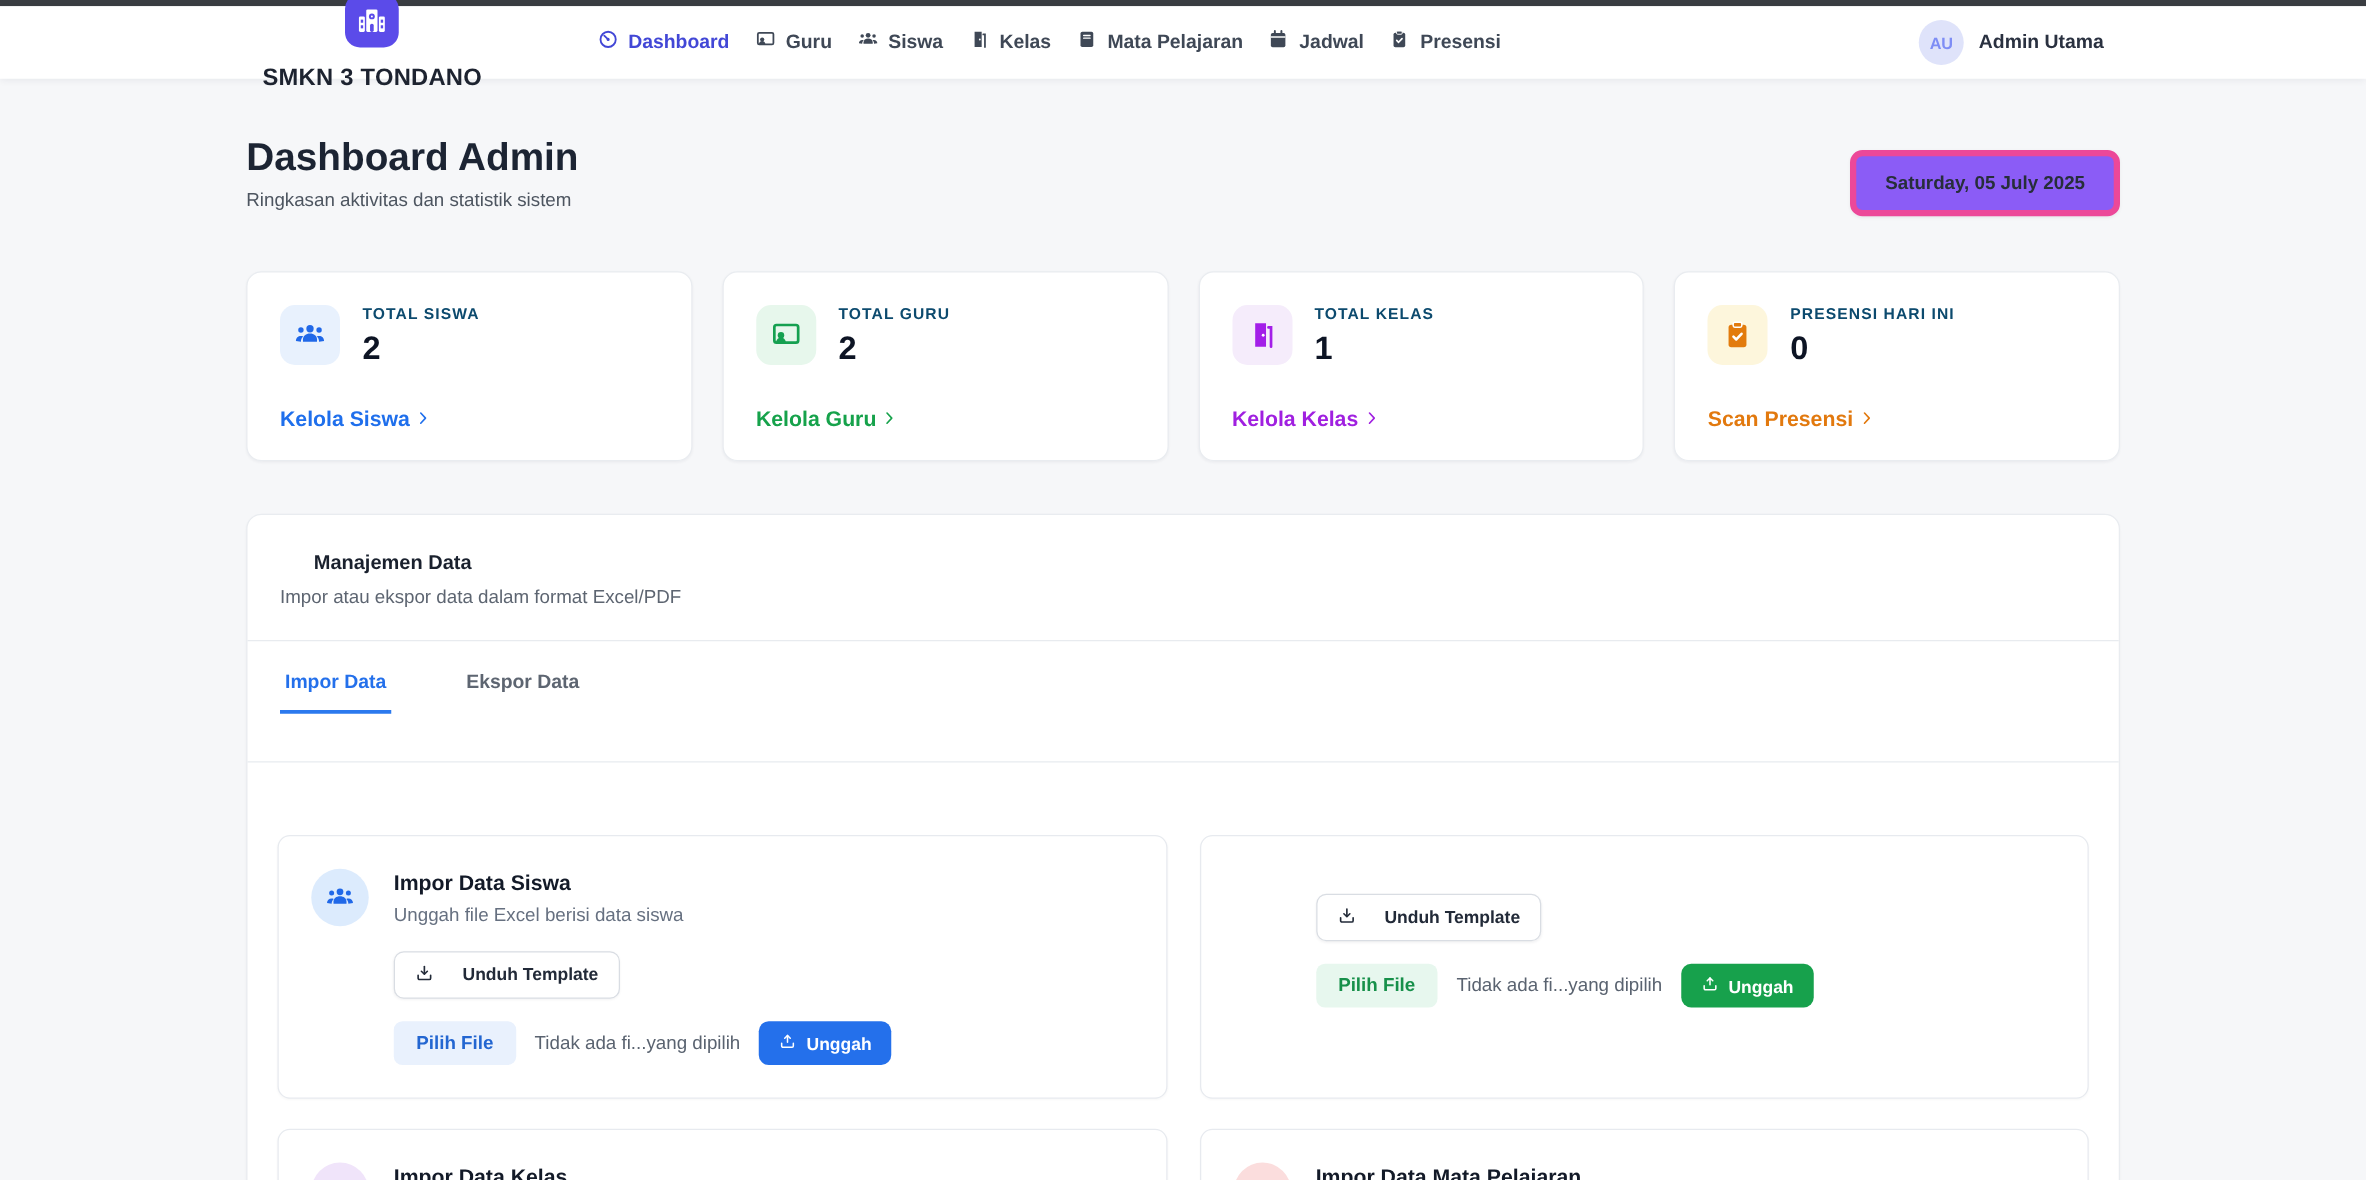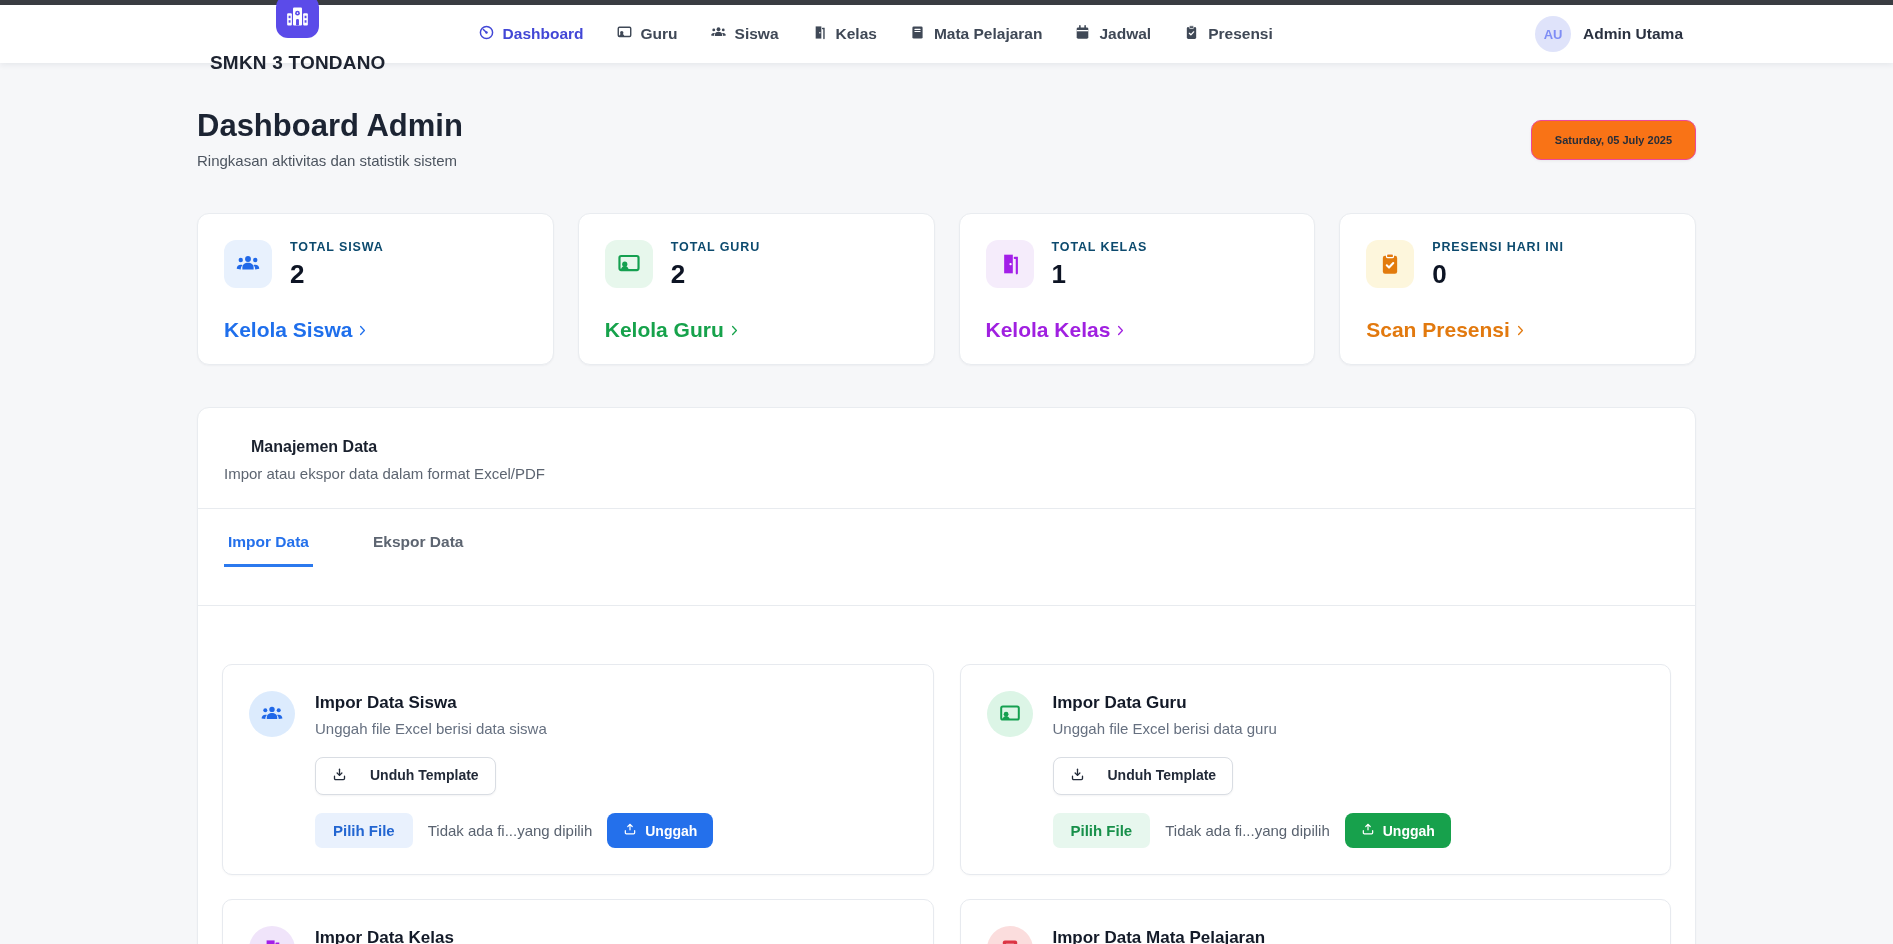--- a/index.html
+++ b/index.html
@@ -10,49 +10,49 @@
 
   
   .navbar { height:58px; background:#fff; display:flex; align-items:center;
             padding:0 210px; box-shadow:0 2px 6px rgba(20,30,50,.07); position:relative; z-index:5; }
   .brand { display:flex; align-items:center; gap:14px; cursor:pointer;flex-direction:column; }
   .brand-logo { width:43px; height:43px; border-radius:12px; background:#5b4be9;
                 display:flex; align-items:center; justify-content:center; }
   .brand-logo svg { width:27px; height:27px; }
   .brand-name { font-size:19px; font-weight:800; color:#1d2330; letter-spacing:.2px; }
 
-  .nav-list { display:flex; align-items:flex-end; gap:32px; margin-left:92px; }
+  .nav-list { display:flex; align-items:flex-end; gap:20px; margin-left:92px; }
   .nav-link { display:flex; align-items:center; gap:8px; font-size:15.5px; font-weight:600;
               color:#3f4856; text-decoration:none; cursor:pointer; }
   .nav-link svg { width:17px; height:17px; }
   .nav-link.active { color:#4247d6; }
 
   .user-box { margin-left:auto; display:flex; align-items:center; gap:12px; cursor:pointer; }
   .avatar { width:36px; height:36px; border-radius:50%; background:#dfe3fa; color:#7e8df5;
             font-size:13px; font-weight:700; display:flex; align-items:center; justify-content:center; }
   .user-name { font-size:15.5px; font-weight:700; color:#2a3140; }
 
   
   .main { padding:33px 197px 0; }
   .header-row { display:flex; justify-content:space-between; align-items:flex-start;margin-top:12px; }
   .page-title { font-size:31px; font-weight:800; color:#1c2433; }
   .page-subtitle { margin-top:8px; font-size:15px; color:#4d5560; }
-  .date-pill { background:#f97316; border:1px solid #ec4899; border-radius:10px; padding:13px 23px;
-               font-size:11px; font-weight:700; color:#272e3a; box-shadow:0 1px 3px rgba(16,24,40,.06); margin-top:12px; }
+  .date-pill { background:#8b5cf6; border:5px solid #ec4899; border-radius:10px; padding:13px 23px;
+               font-size:15px; font-weight:700; color:#272e3a; box-shadow:0 1px 3px rgba(16,24,40,.06); margin-top:12px; }
 
   
   .stats-row { display:grid; grid-template-columns:repeat(4,1fr); gap:24px; margin-top:44px; }
   .stat-card { background:#fff; border:1px solid #e9ecf0; border-radius:12px; padding:26px 26px 22px;
                box-shadow:0 1px 2px rgba(16,24,40,.04); min-height:152px; display:flex; flex-direction:column; }
   .stat-top { display:flex; gap:18px; align-items:flex-start; }
   .stat-icon { width:48px; height:48px; border-radius:12px; display:flex; align-items:center; justify-content:center; flex:0 0 auto; }
   .stat-icon svg { width:26px; height:26px; }
   .stat-label { font-size:12.5px; font-weight:700; color:#0c4a6e; letter-spacing:.07em; }
   .stat-value { font-size:26px; font-weight:700; color:#0d1424; margin-top:6px; line-height:1.1; }
-  .stat-link { margin-top:auto; padding-top:24px; font-size:21px; font-weight:600; display:flex;
+  .stat-link { margin-top:auto; padding-top:24px; font-size:17px; font-weight:600; display:flex;
                gap:4px; cursor:pointer; width:max-content; }
   .stat-link svg { width:13px; height:13px; }
 
   .c-blue   { color:#1f6fec; }  .bg-blue   { background:#e8f1fd; color:#2068e8; }
   .c-green  { color:#16a24b; }  .bg-green  { background:#e7f7ec; color:#15a050; }
   .c-purple { color:#a020e0; }  .bg-purple { background:#f5ecfb; color:#a31fe8; }
   .c-orange { color:#e2790e; }  .bg-orange { background:#fdf6dc; color:#e27b0d; }
   .bg-blue-circ   { background:#dcebfd; color:#2068e8; }
   .bg-green-circ  { background:#dcf5e6; color:#15a050; }
   .bg-purple-circ { background:#f0e4fa; color:#a31fe8; }
@@ -365,31 +365,20 @@
               <span><svg viewBox="0 0 24 24">
                     <use href="#i-upload"></use>
                   </svg></span>
               <span>Unggah</span>
             </button>
           </div>
         </div>
       </div>
 
       <div class="import-card">
-        <div class="ic-head">
-          <div class="ic-circle bg-green-circ">
-              <svg viewBox="0 0 24 24">
-                <use href="#i-teacher"></use>
-              </svg>
-            </div>
-          <div>
-            <div class="ic-title">Impor Data Guru</div>
-            <div class="ic-sub">Unggah file Excel berisi data guru</div>
-          </div>
-        </div>
         <div class="ic-body">
           <button class="tpl-btn">
             <span><svg viewBox="0 0 24 24">
                   <use href="#i-download"></use>
                 </svg></span>
             <span>Unduh Template</span>
           </button>
           <div class="file-row">
             <span class="file-chip chip-green">Pilih File</span>
             <span class="file-name">Tidak ada fi...yang dipilih</span>

